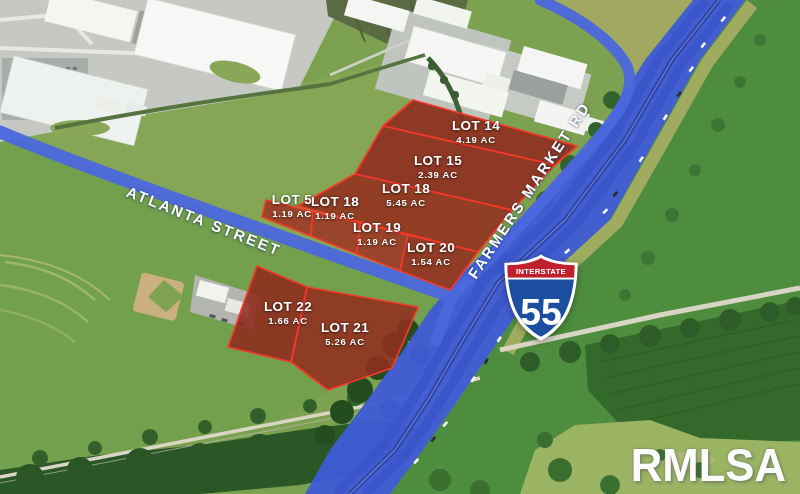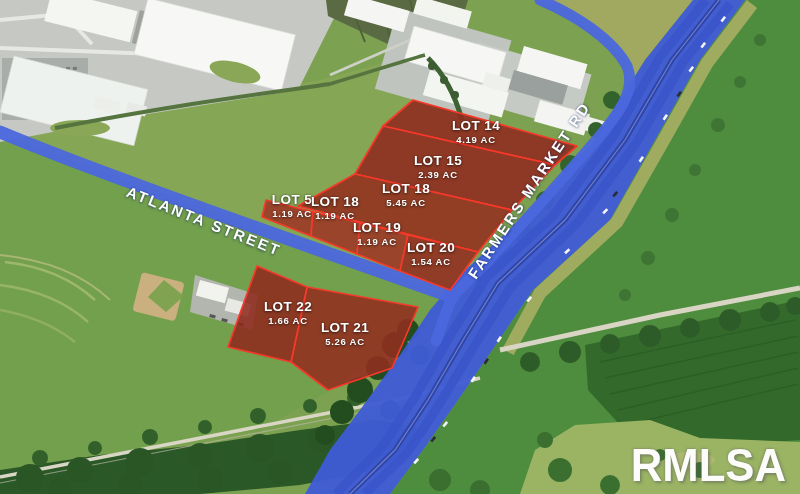--- a/index.html
+++ b/index.html
@@ -280,16 +280,32 @@
     <span class="lot-ac">5.26 AC</span>
   </div>
   <div class="lot-label" style="left:288px;top:313px">
     <span class="lot-name">LOT 22</span>
     <span class="lot-ac">1.66 AC</span>
   </div>
 
   <div class="street-label atlanta">ATLANTA STREET</div>
   <div class="street-label fmr">FARMERS MARKET RD</div>
 
+  <div class="shield">
+    <svg viewBox="0 0 100 114">
+      <defs>
+        <clipPath id="shieldClip">
+          <path d="M50 6.5 C60.5 12.5 74.5 15.5 93.2 15.7 C93 39.5 88.8 63 78.7 80 C69.5 94.8 58.8 102.6 50 107.3 C41.2 102.6 30.5 94.8 21.3 80 C11.2 63 7 39.5 6.8 15.7 C25.5 15.5 39.5 12.5 50 6.5 Z"></path>
+        </clipPath>
+      </defs>
+      <path d="M50 2 C61 9 77 12.5 97 12.5 C97 39 92.5 65 81.5 83.5 C71.5 99.5 60 107.5 50 112.5 C40 107.5 28.5 99.5 18.5 83.5 C7.5 65 3 39 3 12.5 C23 12.5 39 9 50 2 Z" fill="#ffffff"></path>
+      <g clip-path="url(#shieldClip)">
+        <rect x="0" y="0" width="100" height="31.5" fill="#c01f2e"></rect>
+        <rect x="0" y="34" width="100" height="80" fill="#1c4ea0"></rect>
+      </g>
+      <text x="50" y="27" text-anchor="middle" font-family="Liberation Sans, sans-serif" font-size="10" font-weight="700" fill="#ffffff" letter-spacing=".3">INTERSTATE</text>
+      <text x="50" y="92" text-anchor="middle" font-family="Liberation Sans, sans-serif" font-size="48" font-weight="700" fill="#ffffff">55</text>
+    </svg>
+  </div>
 
   <div class="watermark">RMLSA</div>
 
 </div>
 
 </body></html>

